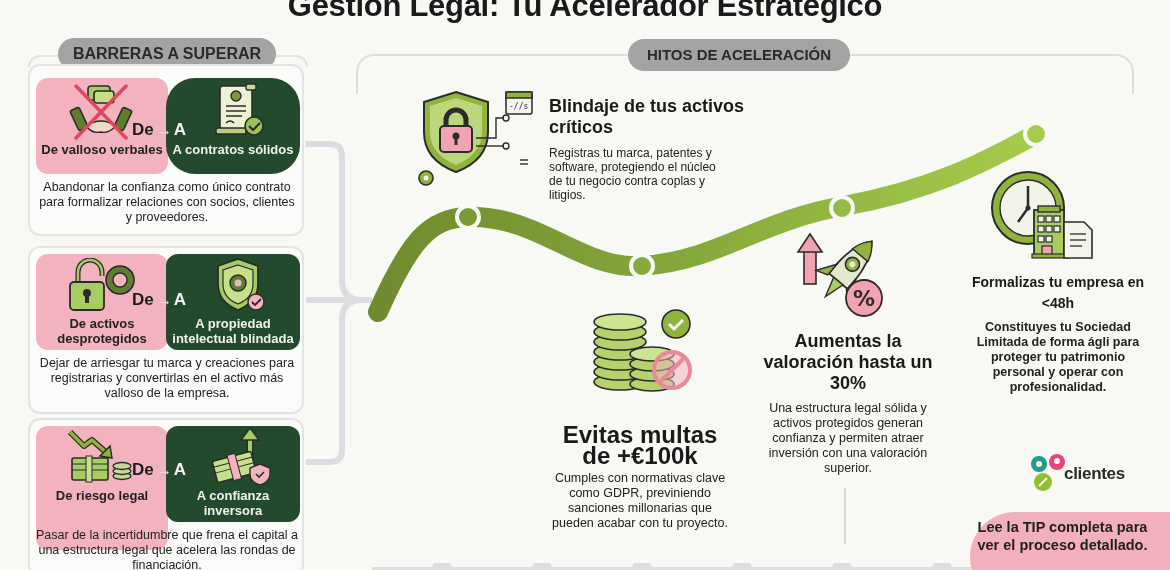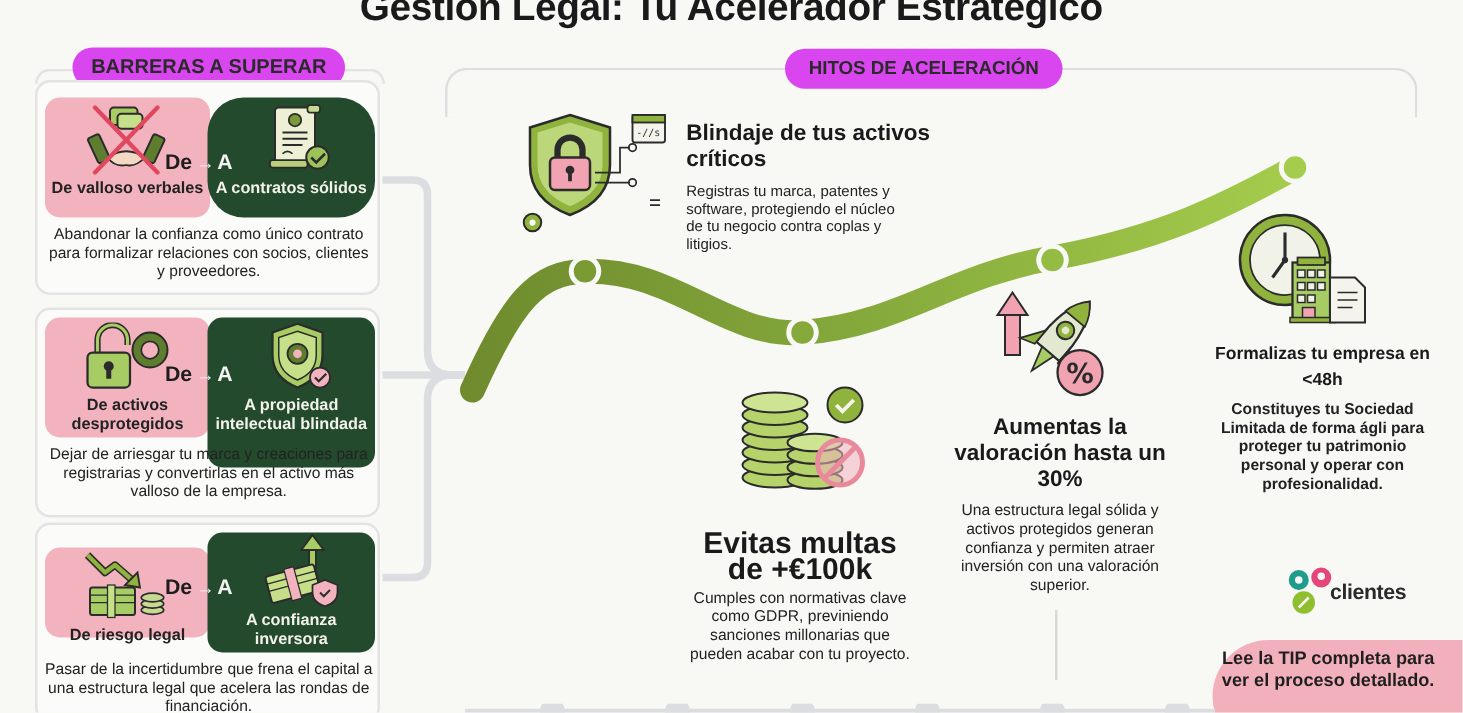--- a/index.html
+++ b/index.html
@@ -9,21 +9,21 @@
     font-family: "Liberation Sans", "DejaVu Sans", sans-serif;
     color: #1e1e1e;
     position: relative;
   }
   .title {
     position: absolute; left: 0; width: 1170px; top: -12px;
     text-align: center; font-weight: 700; font-size: 31px; color: #1a1a1a;
     letter-spacing: -0.3px;
   }
   .section-pill {
-    position: absolute; background: #d946ef; border-radius: 18px;
+    position: absolute; background: #a3a3a3; border-radius: 18px;
     font-weight: 700; color: #2a2a2a; text-align: center;
   }
   .pill-left { left: 58px; top: 38px; width: 218px; height: 32px; line-height: 32px; font-size: 16px; }
   .barrier-card {
     position: absolute; left: 28px; width: 276px;
     border: 2px solid #e3e3e3; border-radius: 12px; background: #fbfbf9;
   }
   .from-box {
     position: absolute; left: 6px; width: 132px; border-radius: 12px;
     background: #f2b3bf;
@@ -125,41 +125,41 @@
           <path d="M14 24 V14 a12 12 0 0 1 24 0 V18" fill="none" stroke="#a8cc64" stroke-width="2.5"></path>
           <rect x="6" y="24" width="34" height="28" rx="4" fill="#a8cc64" stroke="#2b2b2b" stroke-width="1.8"></rect>
           <circle cx="23" cy="35" r="4" fill="#2b2b2b"></circle>
           <rect x="21" y="36" width="4" height="9" fill="#2b2b2b"></rect>
           <circle cx="56" cy="22" r="14" fill="#5f7d2e" stroke="#2b2b2b" stroke-width="1.6"></circle>
           <circle cx="56" cy="22" r="7" fill="#f2b3bf" stroke="#2b2b2b" stroke-width="1.4"></circle>
         </svg>
       </div>
       <div class="box-label" style="top:62px;">De activos desprotegidos</div>
     </div>
-    <div class="to-box" style="top:6px;height:120px;">
+    <div class="to-box" style="top:6px;height:96px;">
       <div class="icon-wrap" style="left:48px;top:2px;">
         <svg width="56" height="58" viewBox="0 0 56 58">
           <path d="M24 3 L44 10 V28 Q44 46 24 54 Q4 46 4 28 V10 Z" fill="#a8cc64" stroke="#2b2b2b" stroke-width="1.8"></path>
           <path d="M24 9 L39 14 V28 Q39 42 24 48 Q9 42 9 28 V14 Z" fill="#c6e08a" stroke="#2b2b2b" stroke-width="1.2"></path>
           <circle cx="24" cy="27" r="8" fill="#5f7d2e" stroke="#2b2b2b" stroke-width="1.4"></circle>
           <circle cx="24" cy="27" r="3.5" fill="#f2b3bf"></circle>
           <circle cx="42" cy="46" r="8" fill="#f2b3bf" stroke="#2b2b2b" stroke-width="1.4"></circle>
           <path d="M38 46 l3 3 l6 -6" fill="none" stroke="#2b2b2b" stroke-width="1.8"></path>
         </svg>
       </div>
       <div class="box-label" style="top:62px;">A propiedad intelectual blindada</div>
     </div>
     <div class="de-arrow" style="top:42px;">
       <span class="de">De</span><span class="arr">→</span><span class="a">A</span>
     </div>
     <div class="card-desc" style="top:108px;">Dejar de arriesgar tu marca y creaciones para registrarias y convertirlas en el activo más valloso de la empresa.</div>
   </div>
 
   <div class="barrier-card" style="top:418px;height:160px;">
-    <div class="from-box" style="top:18px;height:72px;">
+    <div class="from-box" style="top:6px;height:124px;">
       <div class="icon-wrap" style="left:28px;top:2px;">
         <svg width="76" height="58" viewBox="0 0 76 58">
           <path d="M6 4 L20 18 L28 12 L44 26" fill="none" stroke="#2b2b2b" stroke-width="6" stroke-linejoin="round"></path>
           <path d="M6 4 L20 18 L28 12 L44 26" fill="none" stroke="#8fb33c" stroke-width="3.5" stroke-linejoin="round"></path>
           <path d="M36 28 L48 30 L46 18 Z" fill="#8fb33c" stroke="#2b2b2b" stroke-width="1.5"></path>
           <rect x="8" y="30" width="36" height="22" rx="2" fill="#a8cc64" stroke="#2b2b2b" stroke-width="1.6"></rect>
           <line x1="8" y1="36" x2="44" y2="36" stroke="#2b2b2b" stroke-width="1"></line>
           <line x1="8" y1="42" x2="44" y2="42" stroke="#2b2b2b" stroke-width="1"></line>
           <rect x="22" y="28" width="6" height="26" fill="#c6e08a" stroke="#2b2b2b" stroke-width="1"></rect>
           <ellipse cx="58" cy="48" rx="9" ry="3.5" fill="#c6d892" stroke="#2b2b2b" stroke-width="1.3"></ellipse>

